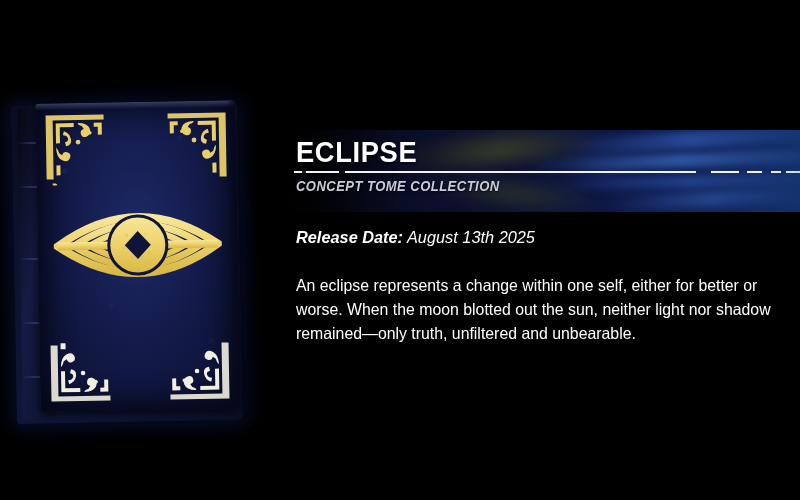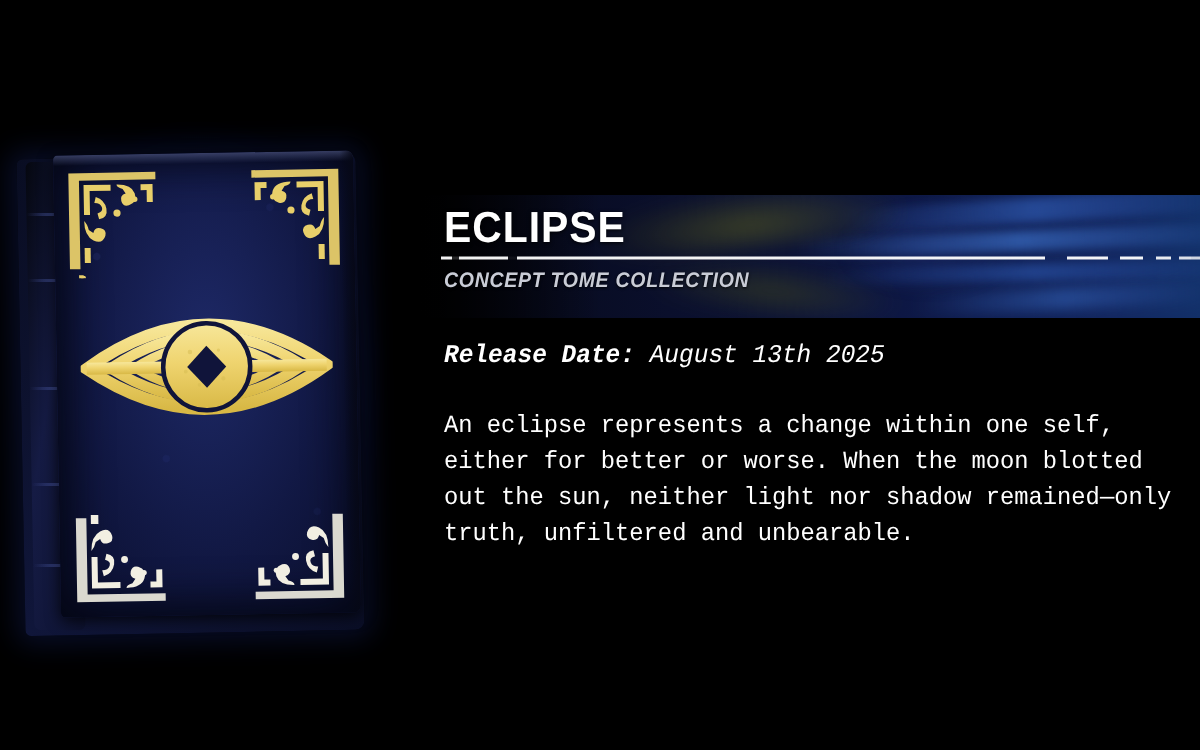--- a/index.html
+++ b/index.html
@@ -137,21 +137,21 @@
     background:rgba(255,255,255,.8);
   }
   .bnr-sub {
     position:absolute; left:16px; top:48px;
     font-size:14px; font-weight:700; font-style:italic; letter-spacing:.5px;
     color:#c9ccd6; transform:scaleX(.93); transform-origin:left center;
     text-shadow:0 1px 2px rgba(0,0,0,.9);
   }
 
   
-  #detail { position:absolute; left:296px; top:228px; width:488px;font-family:Liberation Mono, monospace; }
+  #detail { position:absolute; left:296px; top:228px; width:488px; }
   .rel-line { font-size:17px; color:#ffffff; font-style:italic; transform:scaleX(.96); transform-origin:left center; }
   .rel-label { font-weight:700; }
   .rel-value { font-weight:400; }
   .desc {
     margin-top:25px; font-size:16.5px; line-height:24px; color:#ffffff;
     transform:scaleX(.96); transform-origin:left top; width:508px;
   }
 </style>
 </head>
 <body>

